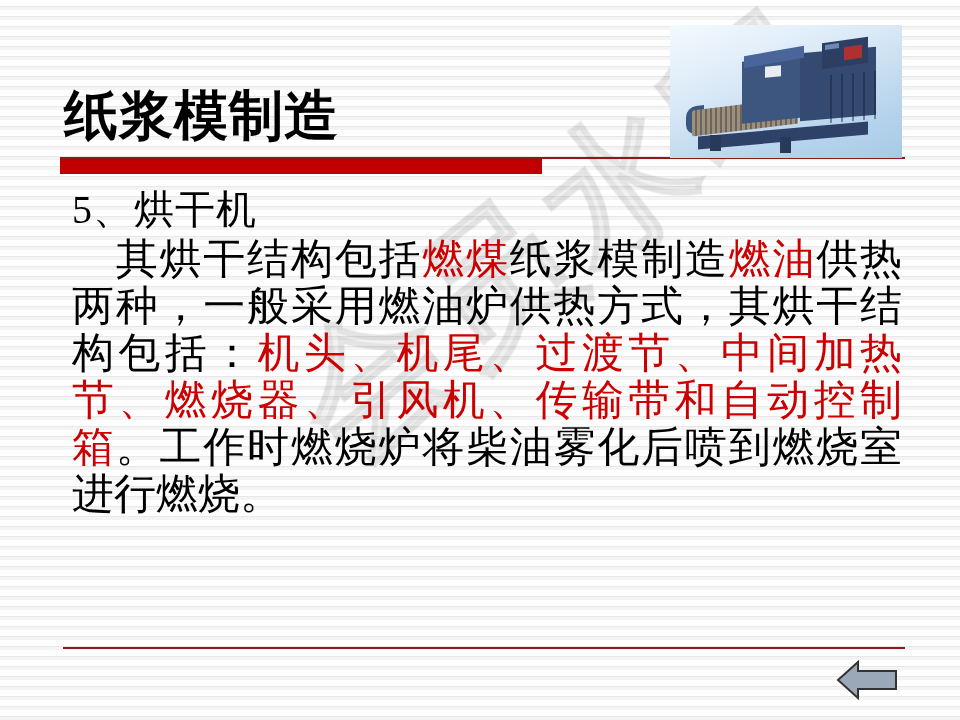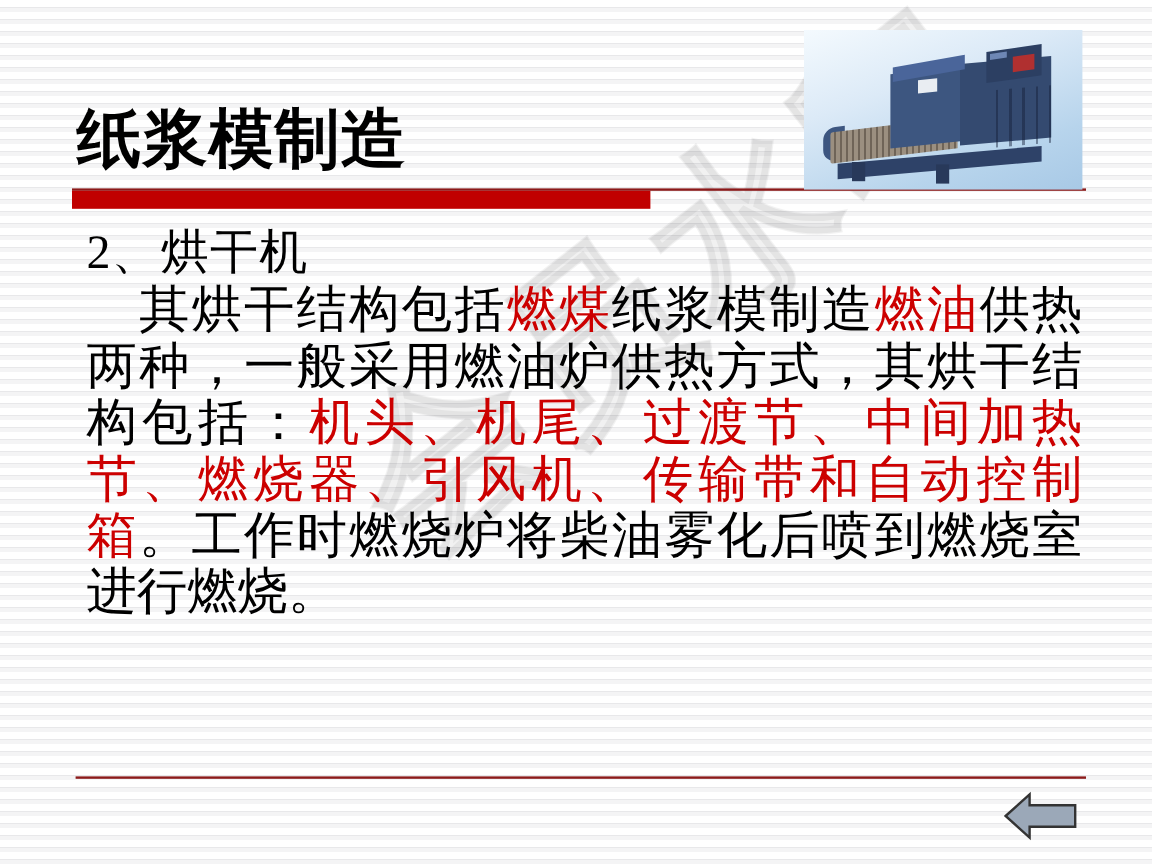--- a/index.html
+++ b/index.html
@@ -287,21 +287,21 @@
     <div class="m-panel"></div>
     <div class="m-panel-red"></div>
     <div class="m-panel-lt"></div>
     <div class="m-label"></div>
     <div class="m-base"></div>
     <div class="m-leg1"></div>
     <div class="m-leg2"></div>
   </div>
 
   <div id="body-block">
-    <div id="sub-heading">2、烘干机</div>
+    <div id="sub-heading">5、烘干机</div>
     <div id="paragraph"><span class="indent"></span><span><span>其烘干结构包括</span><span class="red">燃煤</span><span>纸浆模制造</span><span class="red">燃油</span><span>供热两种，一般采用燃油炉供热方式，其烘干结构包括：</span><span class="red">机头、机尾、过渡节、中间加热节、燃烧器、引风机、传输带和自动控制箱</span><span>。工作时燃烧炉将柴油雾化后喷到燃烧室进行燃烧。</span></span></div>
   </div>
 
   <div id="footer-rule"></div>
 
   <div id="nav-back">
     <svg width="62" height="44" viewBox="0 0 62 44">
       <polygon points="2,22 22,4 22,13 60,13 60,31 22,31 22,40" fill="#9BA8B8" stroke="#333333" stroke-width="2" stroke-linejoin="miter"></polygon>
     </svg>
   </div>

